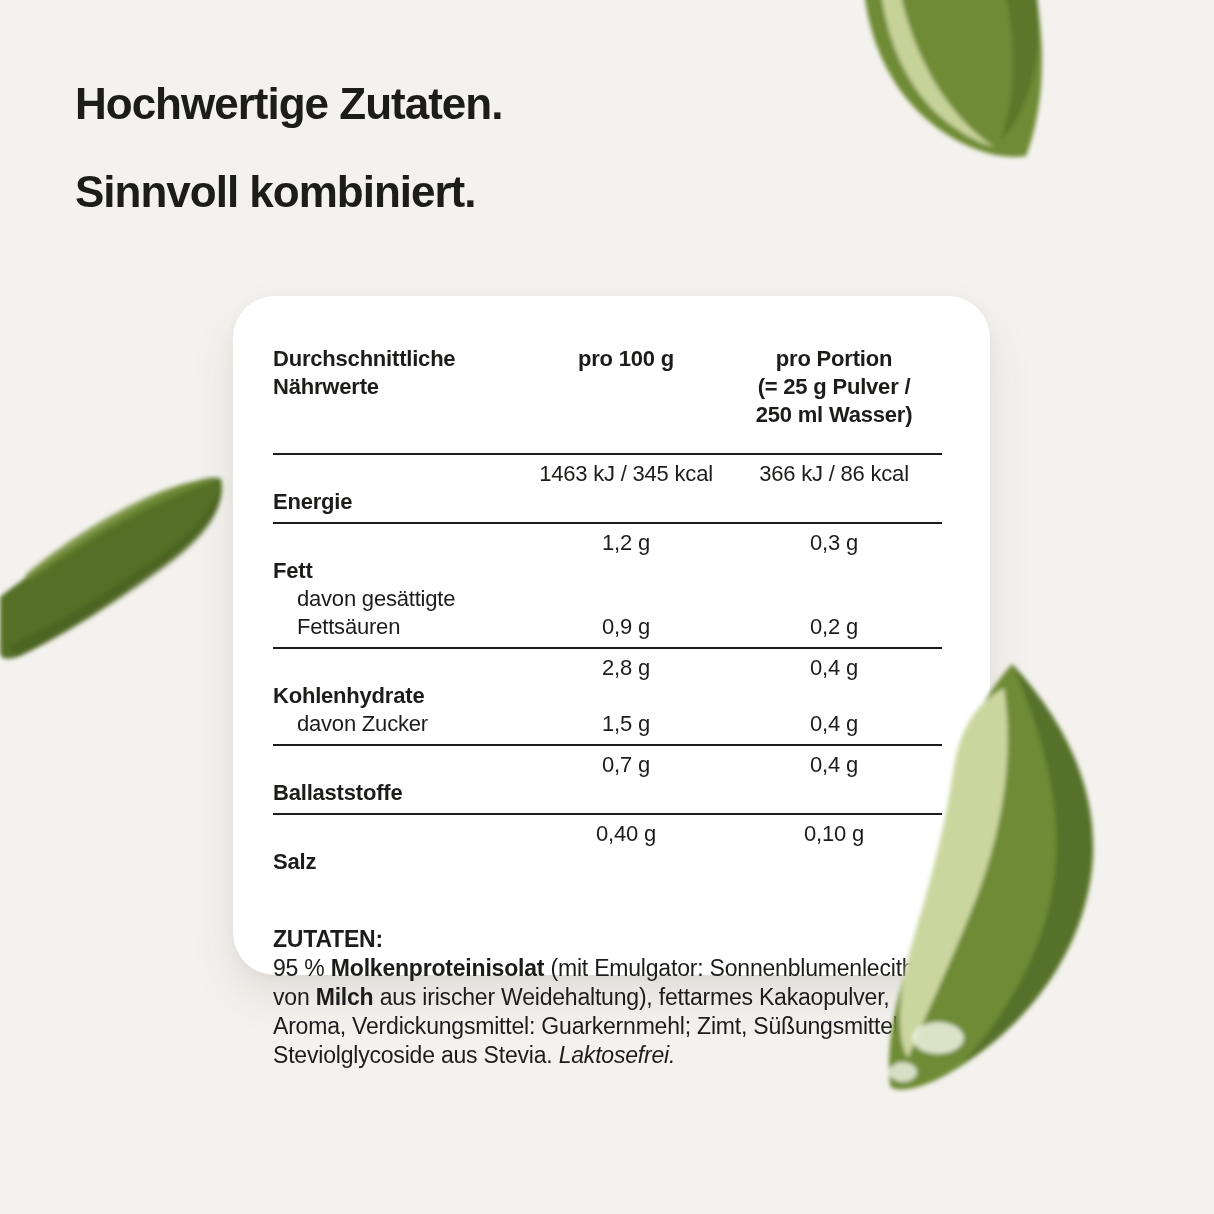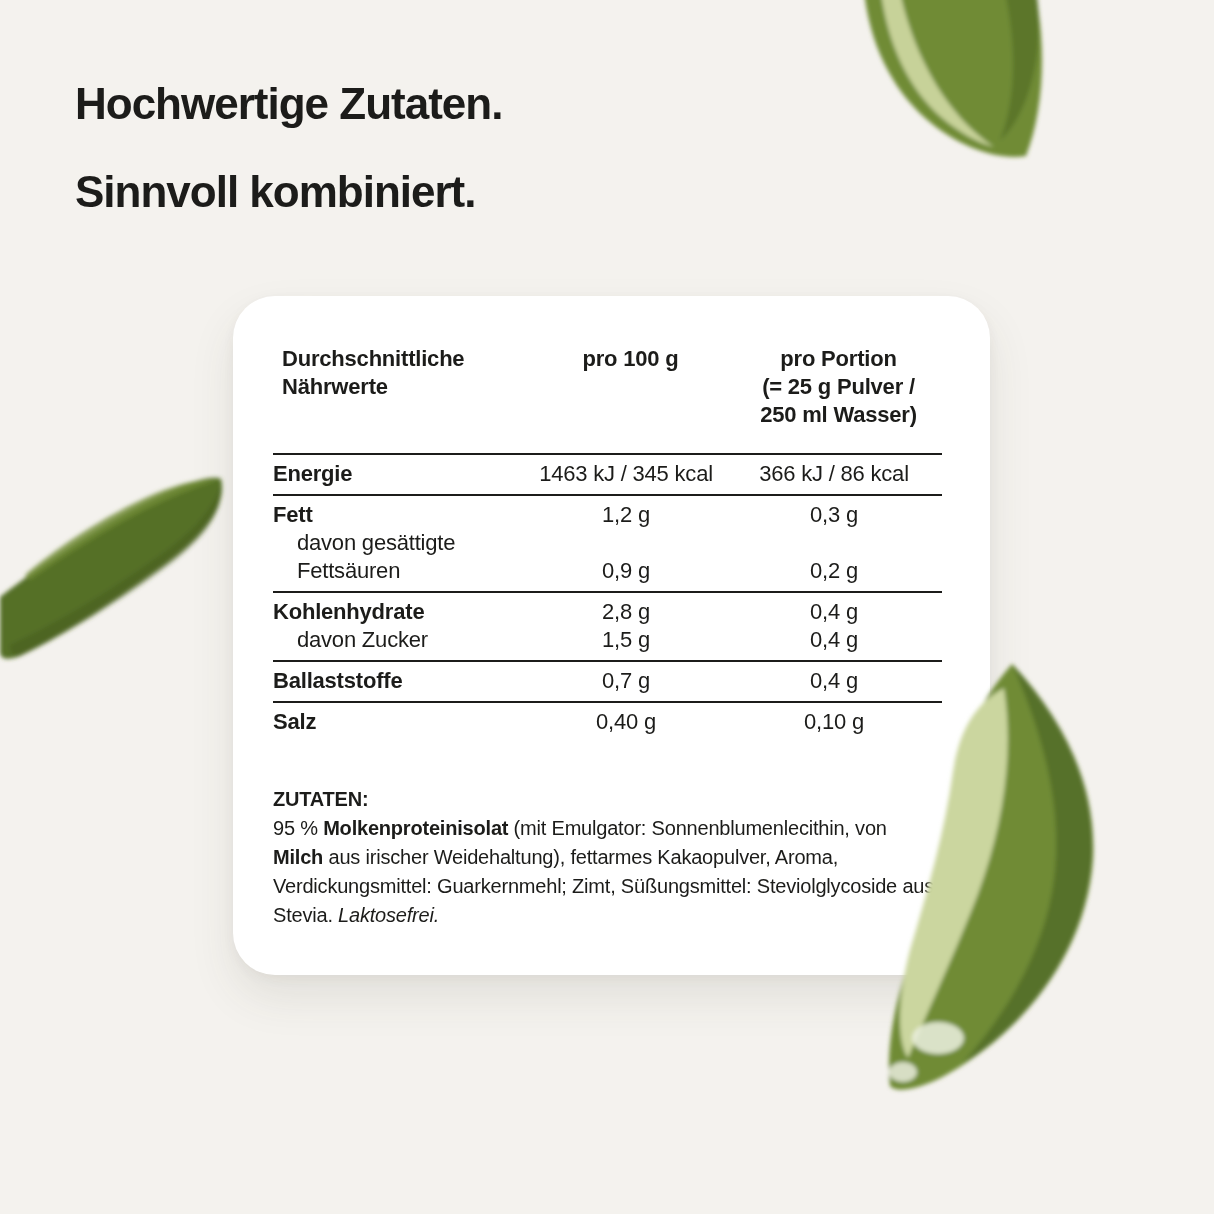--- a/index.html
+++ b/index.html
@@ -40,31 +40,31 @@
     background:var(--card);
     border-radius:42px;
     padding:49px 48px 0 40px;
     box-shadow:0 22px 45px rgba(70,64,52,.10), 0 4px 12px rgba(70,64,52,.05);
     z-index:1;
   }
   .ntable{font-size:22px;line-height:28px;letter-spacing:-0.2px;}
   .row{display:grid;grid-template-columns:1fr 200px 216px;}
   .c{min-height:28px;}
   .v2,.v3{text-align:center;}
-  .b{font-weight:700;}
+  .b{font-weight:700;margin-top:28px;}
   .indent{padding-left:24px;}
   .t-header{padding-bottom:0;}
   .t-header .row{align-items:start;}
-  .t-header .c{font-weight:700;margin-left:9px;}
+  .t-header .c{font-weight:700;}
   .group{border-bottom:2px solid var(--ink);padding:5px 0 6px;}
   .group.no-rule{border-bottom:none;}
   .t-header{border-bottom:2px solid var(--ink);padding-bottom:24px;}
 
   
-  .zutaten{margin-top:43px;font-size:20px;line-height:29px;letter-spacing:-0.2px;}
+  .zutaten{margin-top:43px;font-size:23px;line-height:29px;letter-spacing:-0.2px;}
   .z-head{font-weight:700;}
   .z-text{max-width:686px;}
   .z-text .seg-b{font-weight:700;}
   .z-text .seg-i{font-style:italic;}
 
   
   .leaves{
     position:absolute;inset:0;
     width:1214px;height:1214px;
     pointer-events:none;

